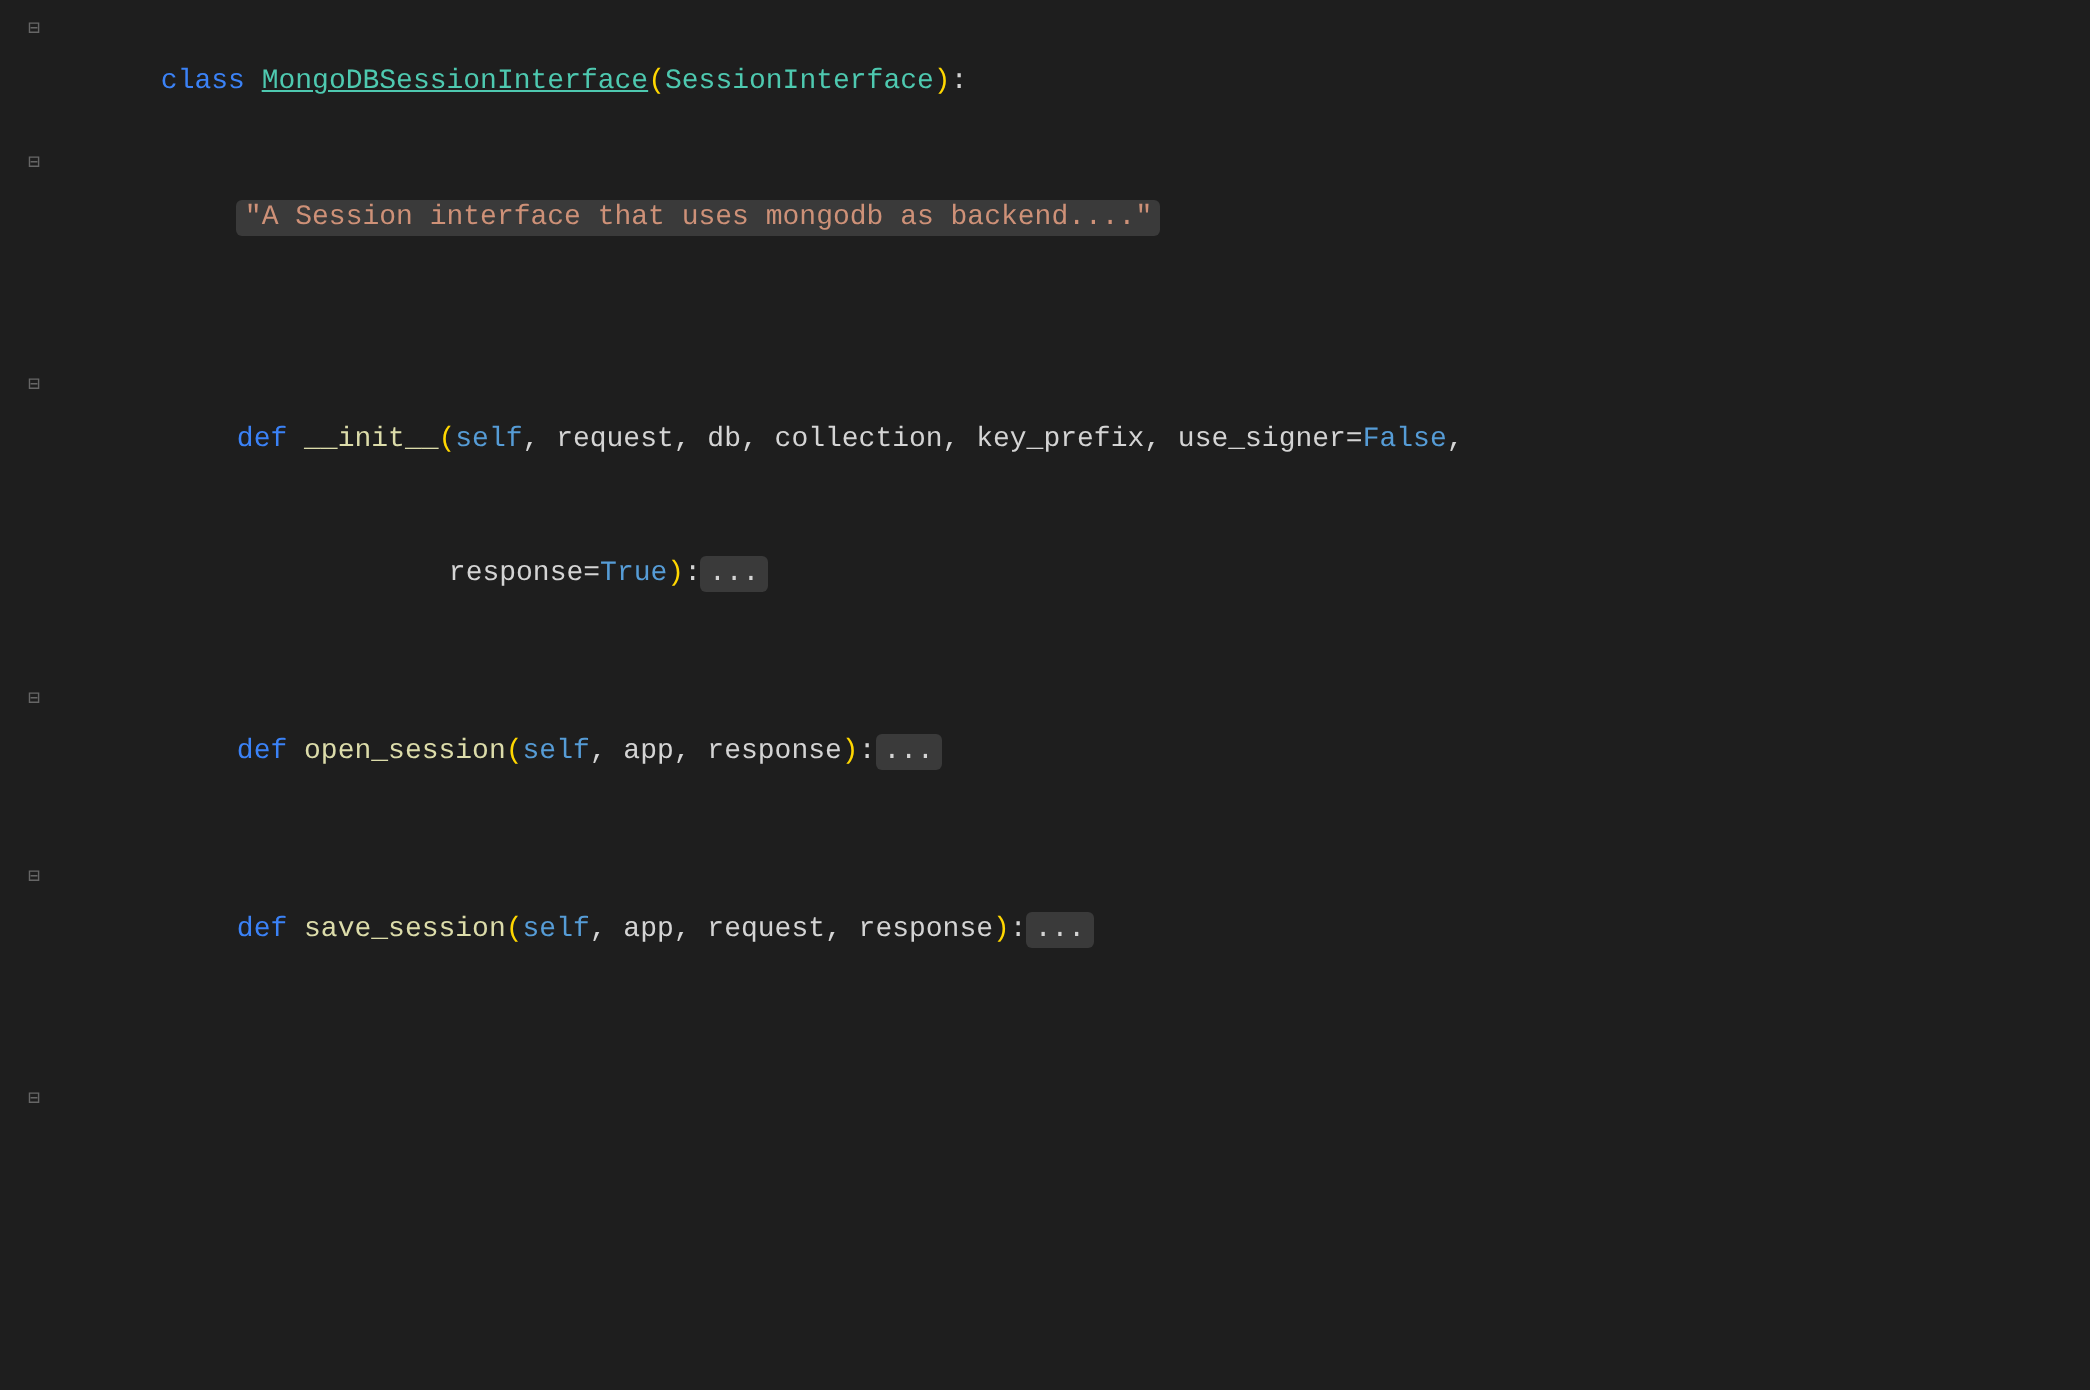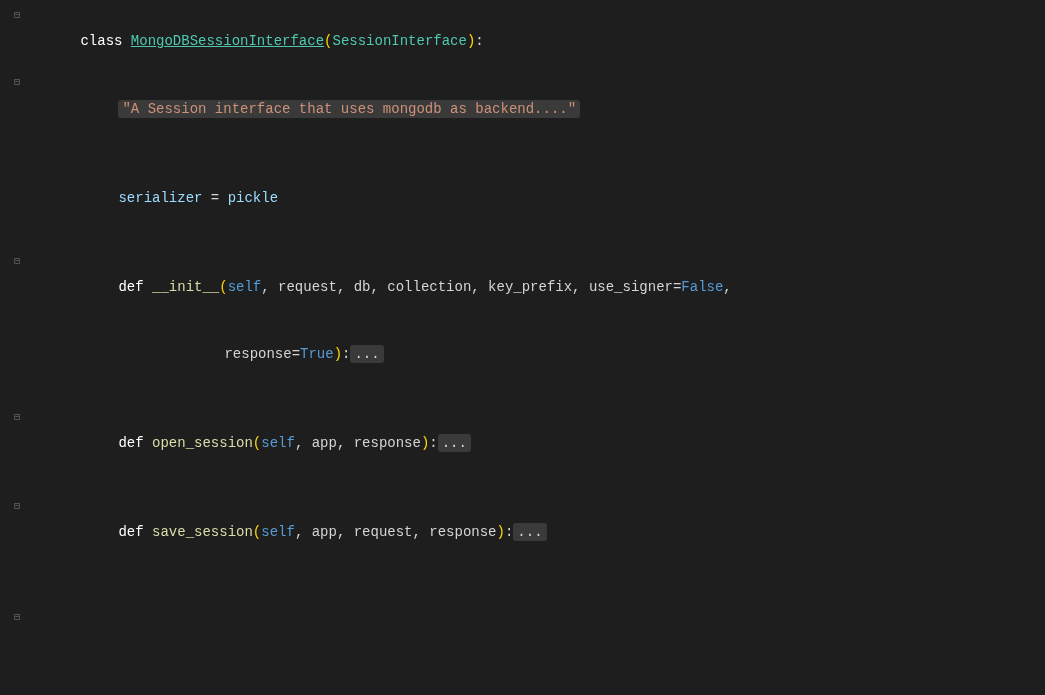--- a/index.html
+++ b/index.html
@@ -51,21 +51,21 @@
       cursor: pointer;
       user-select: none;
     }
 
     .fold-icon {
       color: #666;
       font-size: 10px;
     }
 
     
-    .kw { color: #ffffff; } 
+    .kw { color: #3b82f6; } 
     .cn { color: #4ec9b0; text-decoration: underline; } 
     .paren { color: #ffd700; } 
     .param-cn { color: #4ec9b0; } 
     .colon { color: #d4d4d4; } 
     .attr { color: #9cdcfe; } 
     .val { color: #9cdcfe; } 
     .fn { color: #dcdcaa; } 
     .self-kw { color: #569cd6; }
     .bool-val { color: #569cd6; }
     .collapsed { 
@@ -99,26 +99,20 @@
     <span class="line-content indent1">
       <span class="comment-str collapsed" style="background-color: rgb(58, 58, 58); border-radius: 3px; padding: 1px 4px;">"A Session interface that uses mongodb as backend...."</span>
     </span>
   </div>
 
   <div class="line empty-line">
     <span class="fold-gutter"></span>
     <span class="line-content"></span>
   </div>
 
-  <div class="line">
-    <span class="fold-gutter"></span>
-    <span class="line-content indent1">
-      <span class="attr">serializer</span><span class="plain"> = </span><span class="val">pickle</span>
-    </span>
-  </div>
 
 
   <div class="line empty-line">
     <span class="fold-gutter"></span>
     <span class="line-content"></span>
   </div>
 
   <div class="line">
     <span class="fold-gutter"><span class="fold-icon">⊟</span></span>
     <span class="line-content indent1">

